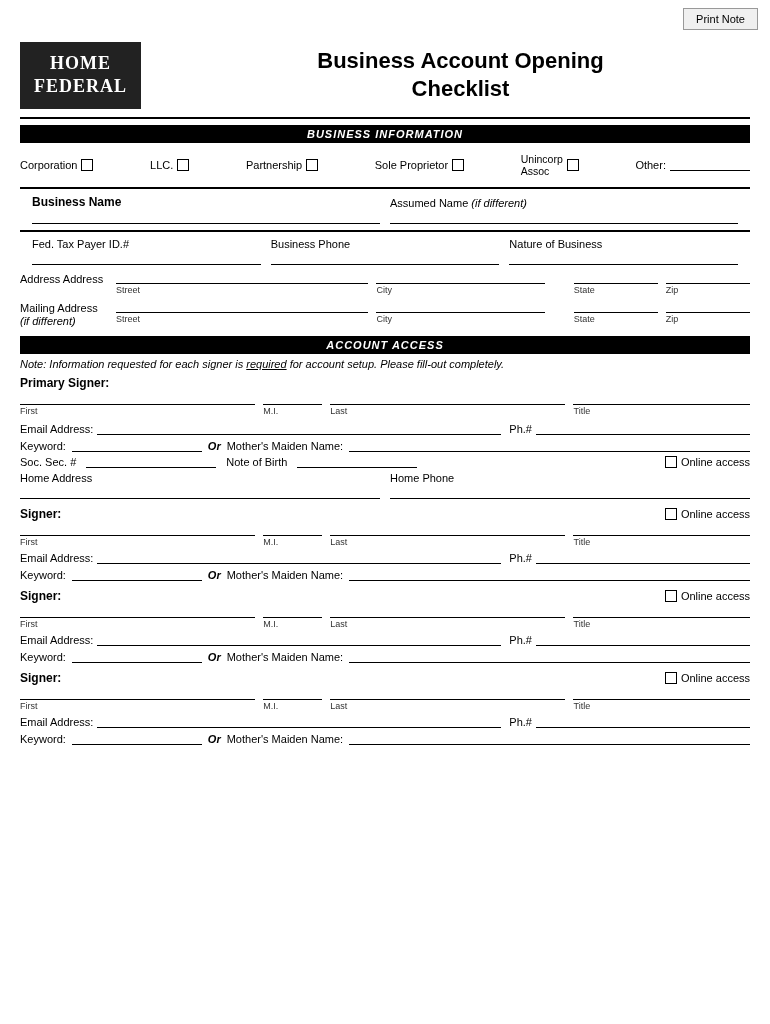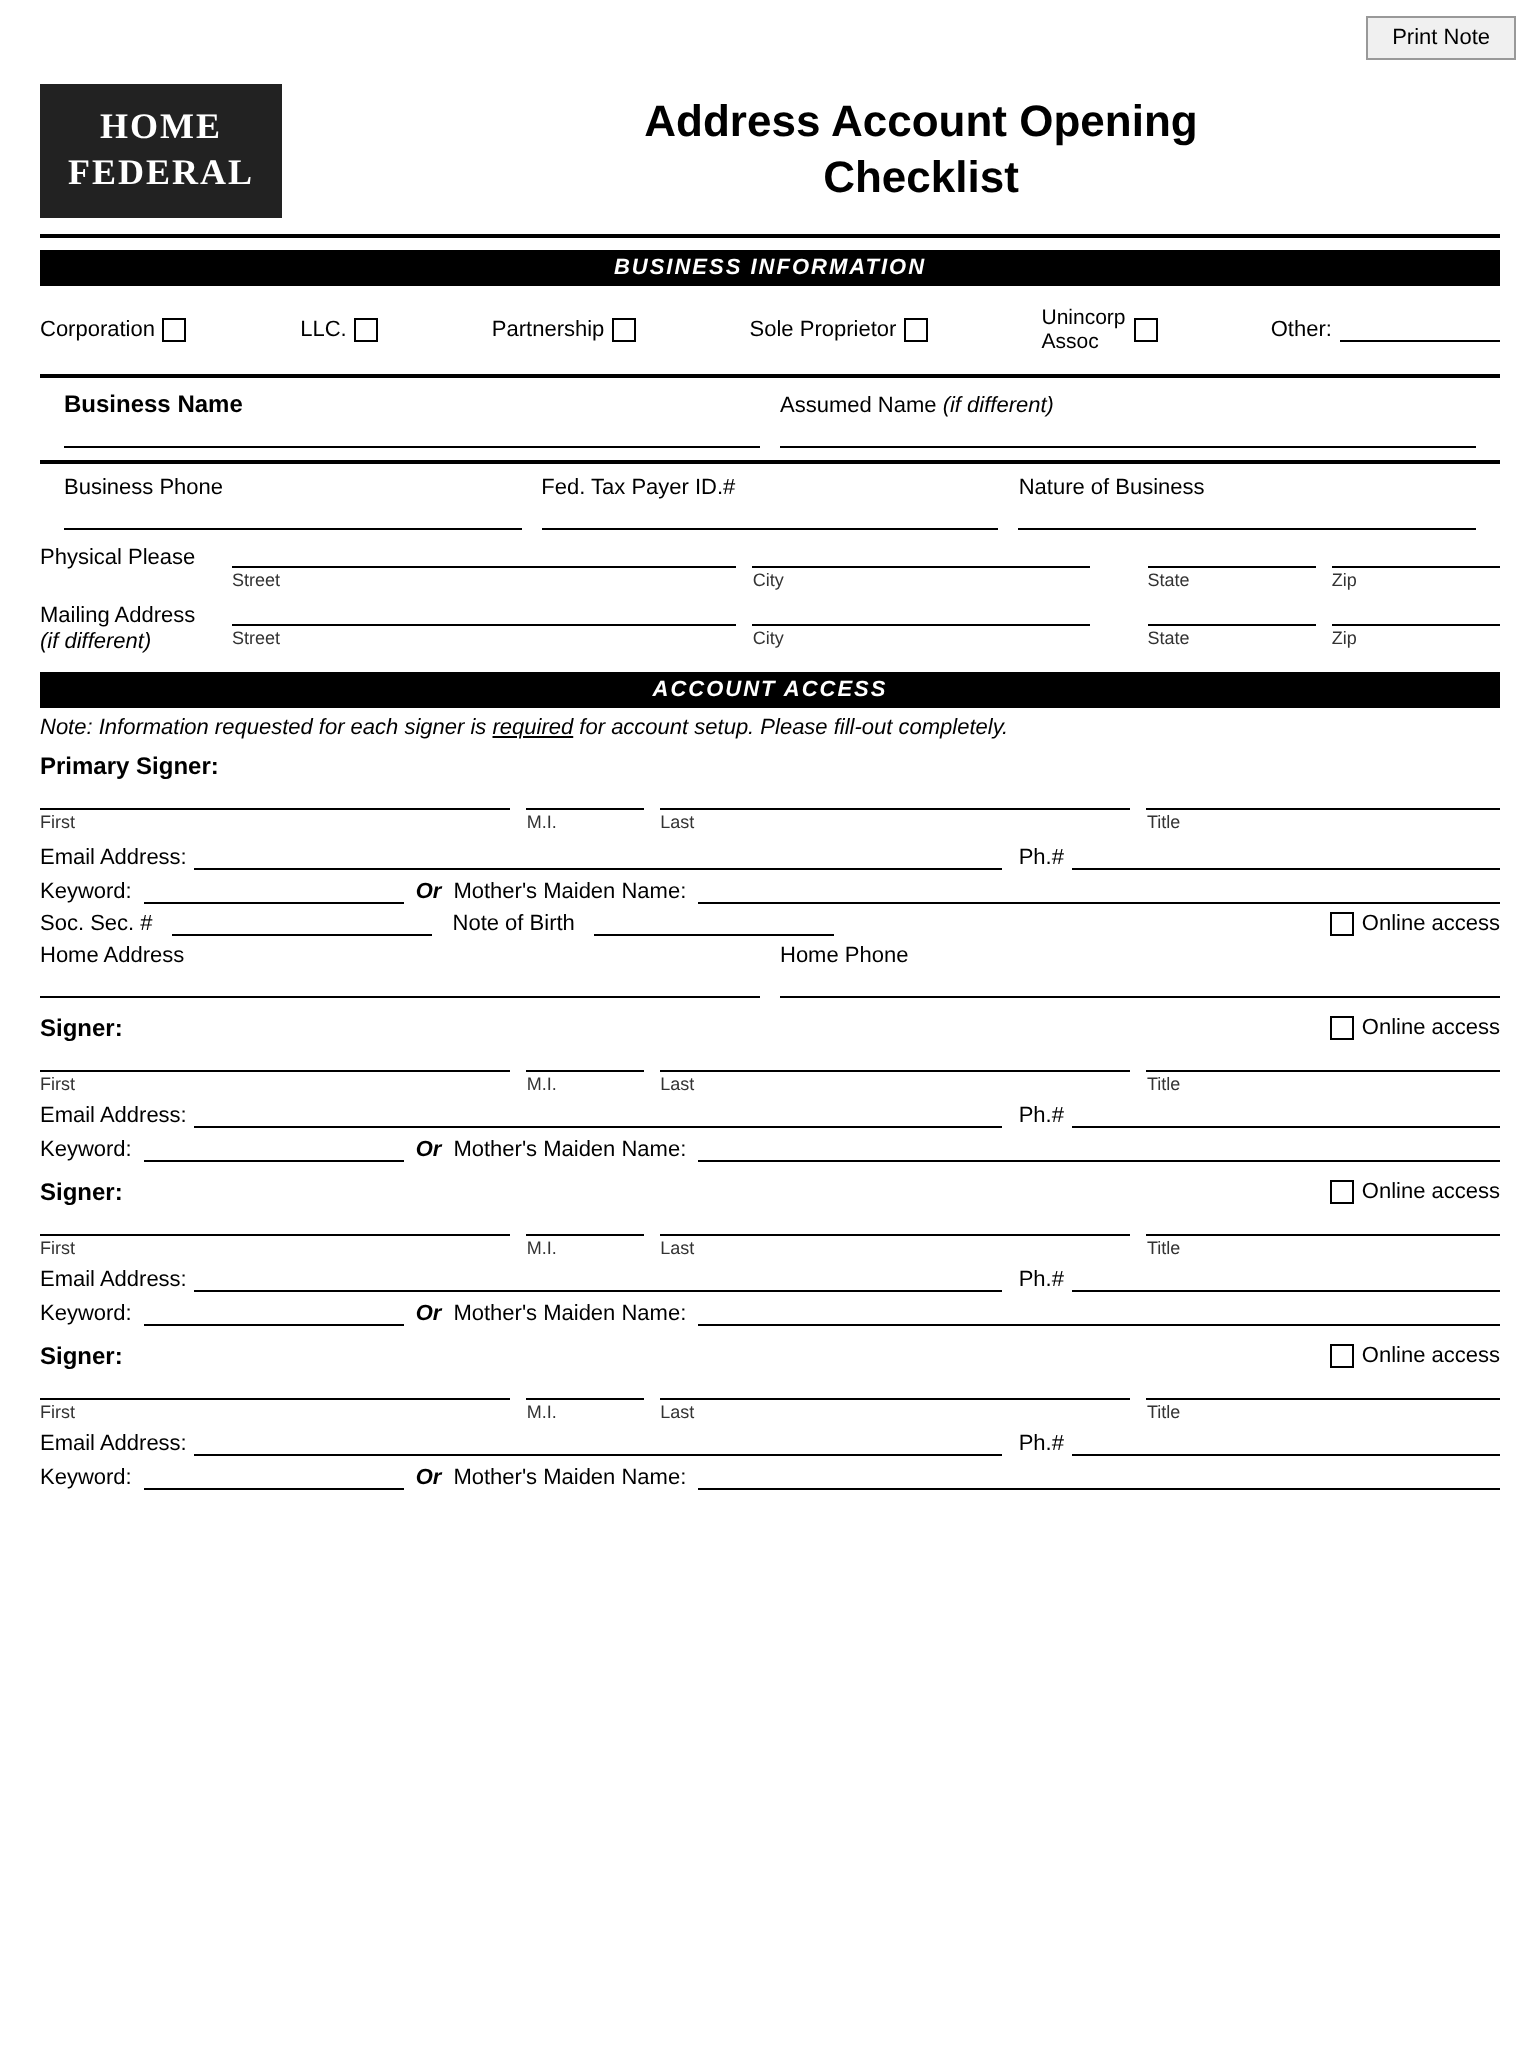--- a/index.html
+++ b/index.html
@@ -278,21 +278,21 @@
   <div class="print-btn-area">
     <button class="print-btn">Print Note</button>
   </div>
 
   <div class="header">
     <div class="logo-box">
       <span>HOME</span><br>
       <span>FEDERAL</span>
     </div>
     <div class="form-title">
-      <span>Address Account Opening</span><br>
+      <span>Business Account Opening</span><br>
       <span>Checklist</span>
     </div>
   </div>
 
   <hr class="divider">
 
   <div class="section-header">BUSINESS INFORMATION</div>
 
   <div class="entity-row">
     <div class="entity-item">
@@ -333,36 +333,36 @@
         <span>Assumed Name</span> <em><span>(if different)</span></em>
       </span>
       <input class="field-underline" style="">
     </div>
   </div>
 
   <hr class="divider">
 
   <div class="form-row">
     <div class="field-group" style="flex:1.5;">
+      <span class="field-label">Fed. Tax Payer ID.#</span>
+      <input class="field-underline" style="">
+    </div>
+    <div class="field-group" style="flex:1.5;">
       <span class="field-label">Business Phone</span>
-      <input class="field-underline" style="">
-    </div>
-    <div class="field-group" style="flex:1.5;">
-      <span class="field-label">Fed. Tax Payer ID.#</span>
       <input class="field-underline" style="">
     </div>
     <div class="field-group" style="flex:1.5;">
       <span class="field-label">Nature of Business</span>
       <input class="field-underline" style="">
     </div>
   </div>
 
   <div class="address-wrapper" style="margin:5px 0 2px 0;">
     <div class="address-main-label-wrap">
-      <span>Physical Please</span>
+      <span>Address Address</span>
     </div>
     <div style="flex:1;">
       <div class="address-fields">
         <div class="addr-field">
           <input class="addr-input" style="">
           <div class="addr-sublabel">Street</div>
         </div>
         <div class="addr-field city">
           <input class="addr-input" style="">
           <div class="addr-sublabel">City</div>

